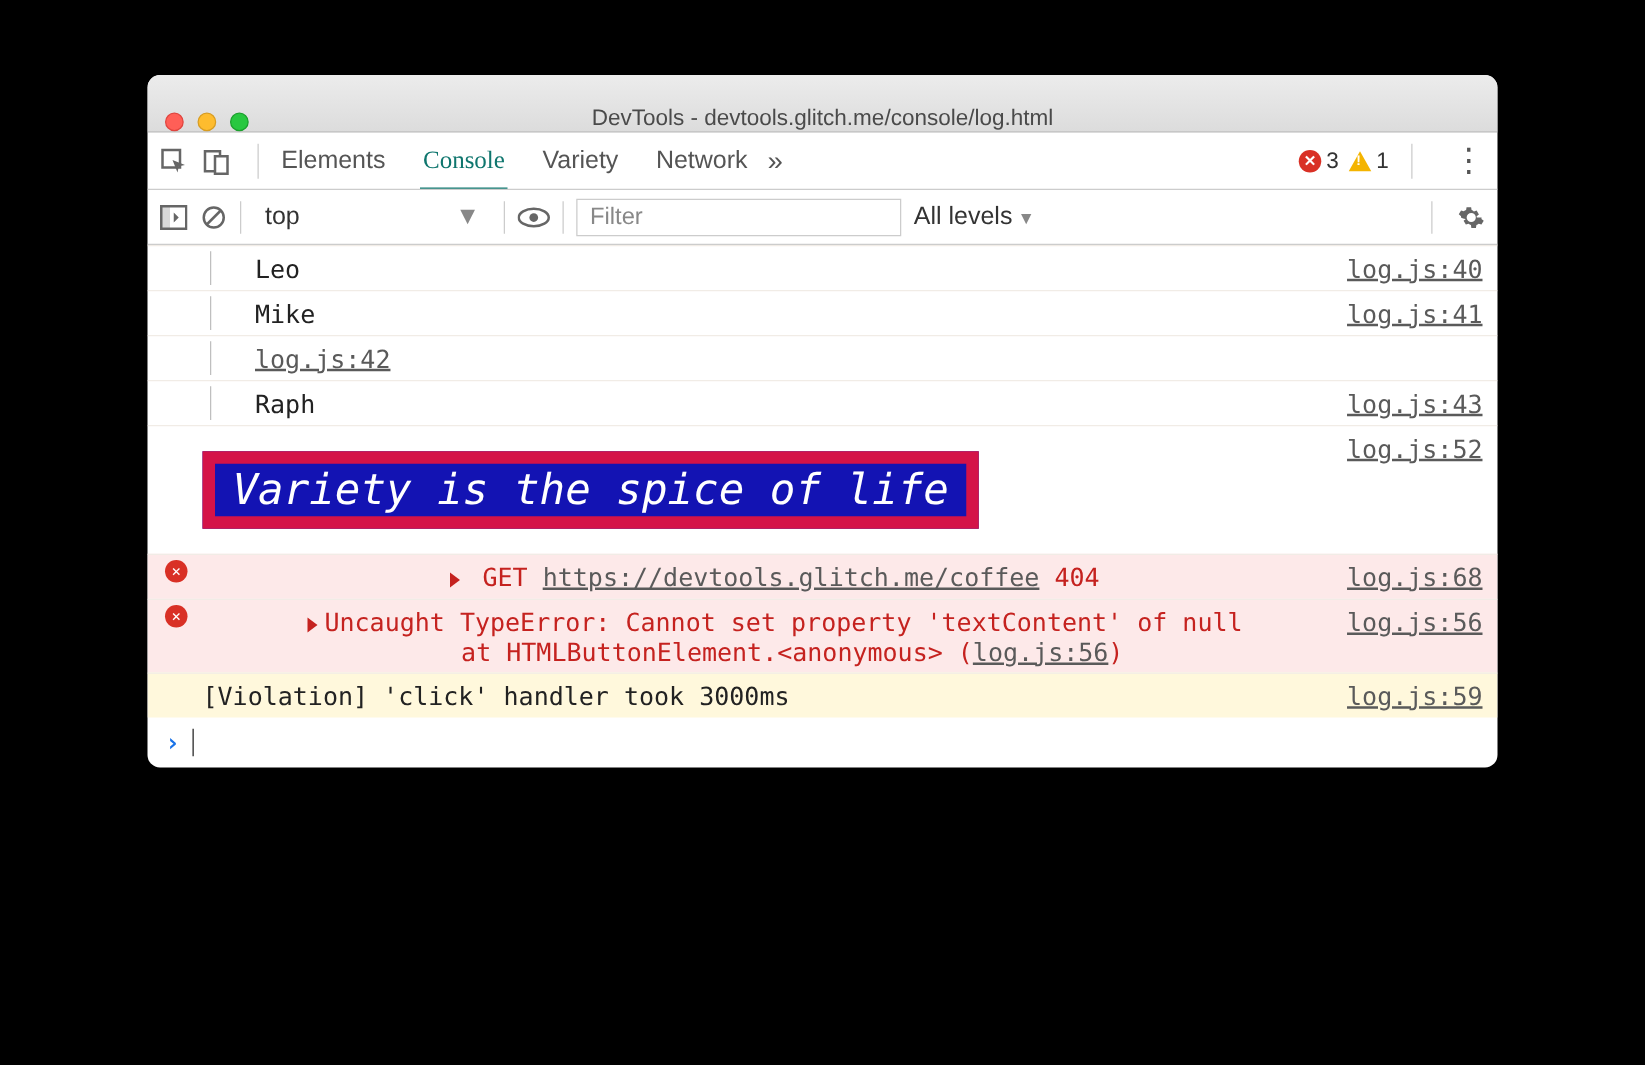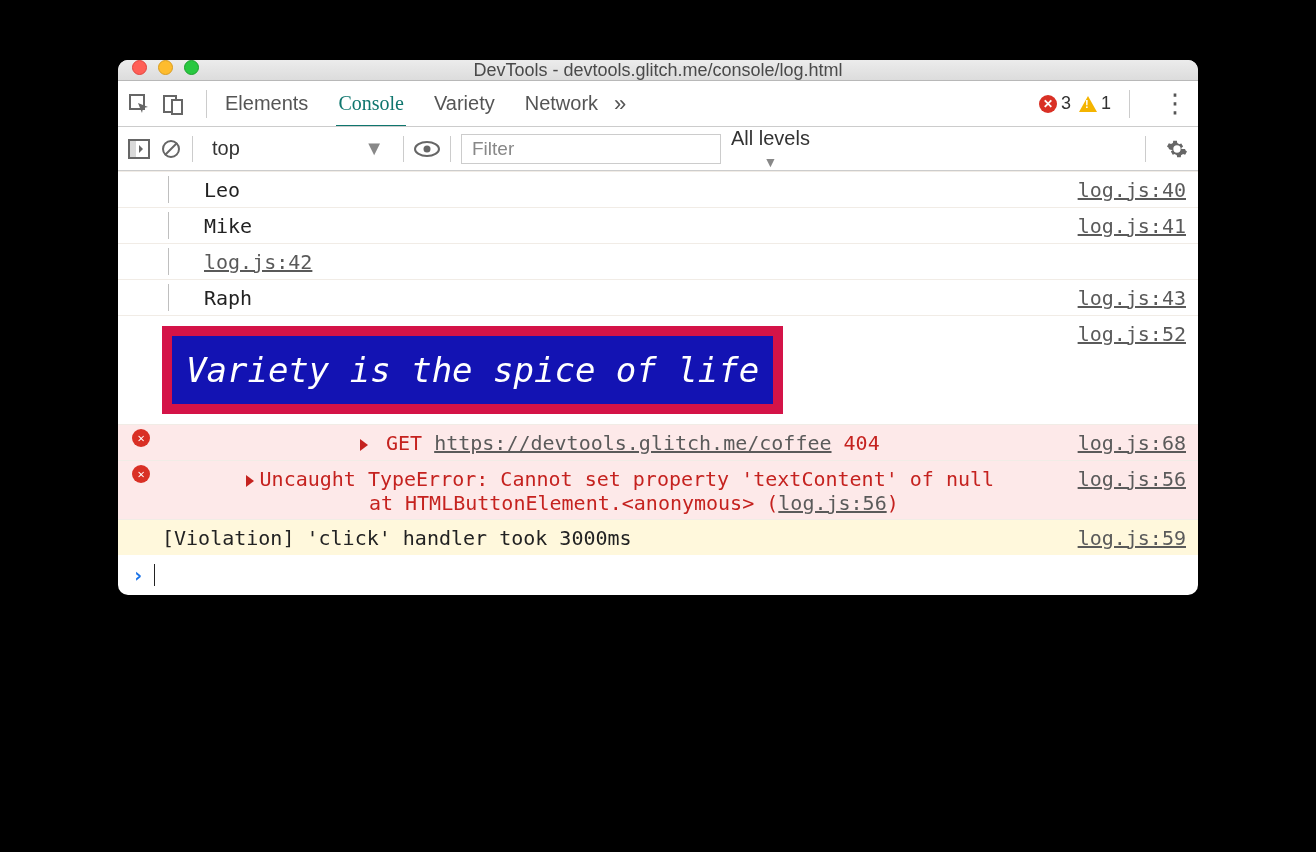--- a/index.html
+++ b/index.html
@@ -14,25 +14,25 @@
     padding-top: 60px;
   }
   .window {
     width: 1080px;
     background: #fff;
     border-radius: 10px;
     box-shadow: 0 30px 80px rgba(0,0,0,0.6);
     overflow: hidden;
   }
   .titlebar {
-    height: 21px;
+    height: 46px;
     background: linear-gradient(#ececec,#dcdcdc);
     border-bottom: 1px solid #b8b8b8;
     display: flex;
-    align-items: flex-start;
+    align-items: flex-end;
     padding: 0 14px;
     position: relative;
   }
   .traffic { display: flex; gap: 11px; }
   .traffic span { width: 15px; height: 15px; border-radius: 50%; display:block; }
   .tl-close { background:#ff5f57; border:1px solid #e0443e; }
   .tl-min   { background:#febc2e; border:1px solid #d89d22; }
   .tl-max   { background:#28c840; border:1px solid #1ba12d; }
   .title { position:absolute; left:0; right:0; text-align:center; font-size:18px; color:#4a4a4a; }
   .tabbar {
@@ -74,38 +74,38 @@
     display:flex; align-items:center; justify-content:space-between;
     border:1px solid transparent; padding:2px 8px; min-width:190px;
     color:#333; font-size:20px;
   }
   .context-select .chev { color:#888; }
   .filter-input {
     border:1px solid #ccc; height:30px; width:260px; padding:0 10px;
     font-size:19px; color:#be185d; background:#fff;
   }
   .filter-input::placeholder { color:#888; }
-  .levels { color:#333; font-size:20px; display:flex; align-items:center; gap:4px;flex-direction:column;}
+  .levels { color:#333; font-size:20px; display:flex; align-items:center; gap:4px;}
   .gear { margin-left:auto; color:#666; font-size:22px; }
   .console-body { font-family: Menlo, Consolas, monospace; font-size:20px; }
   .row {
     display:flex; align-items:flex-start;
     border-top:1px solid #f1ece6;
     padding: 4px 12px 4px 14px;
     min-height: 36px;
   }
   .gutter { width: 30px; flex-shrink:0; display:flex; align-items:center; }
   .tree-ind { width: 36px; border-left:1px solid #bfbfbf; align-self:stretch; flex-shrink:0; margin-left:6px; }
   .msg { flex:1; color:#222; padding-top:2px;}
   .src { color:#5a5a5a; text-decoration:underline; padding-top:2px; }
   .styled-row .msg { padding:0; }
   .styled-box {
     background:#1313b3; color:#fff; font-style:italic;
-    border:10px solid #d41348; padding: 14px 14px; font-size:34px;
-    display:inline-block; margin: 6px 0;
+    border:10px solid #d41348; padding: 1px 14px; font-size:34px;
+    display:inline-block; margin: 16px 0;
   }
   .row.error { background:#fde9e9; color:#c5221f; }
   .row.error .msg, .row.error .msg a { color:#c5221f;text-align:center; }
   .row.warn  { background:#fff8dc; color:#6b5a00; }
   .row.error .gutter .circ { width:18px; height:18px; }
   .expand-tri {
     display:inline-block; width:0; height:0;
     border-top:6px solid transparent; border-bottom:6px solid transparent;
     border-left:8px solid #777; margin-right:6px; vertical-align:middle;
   }

